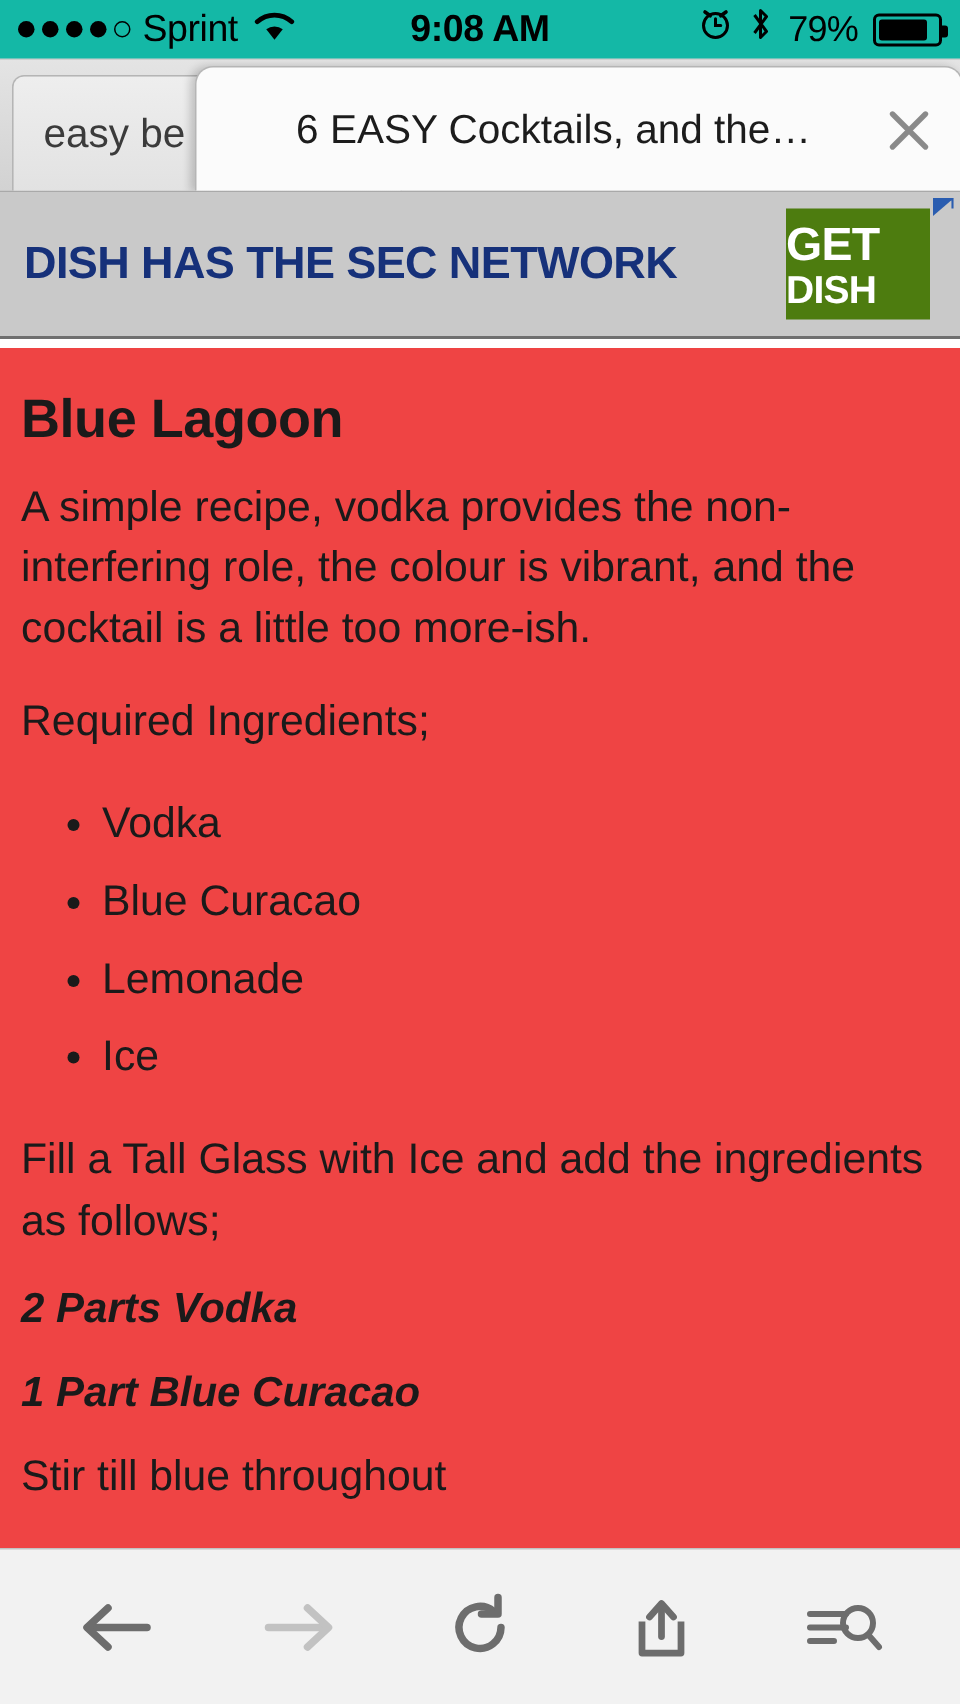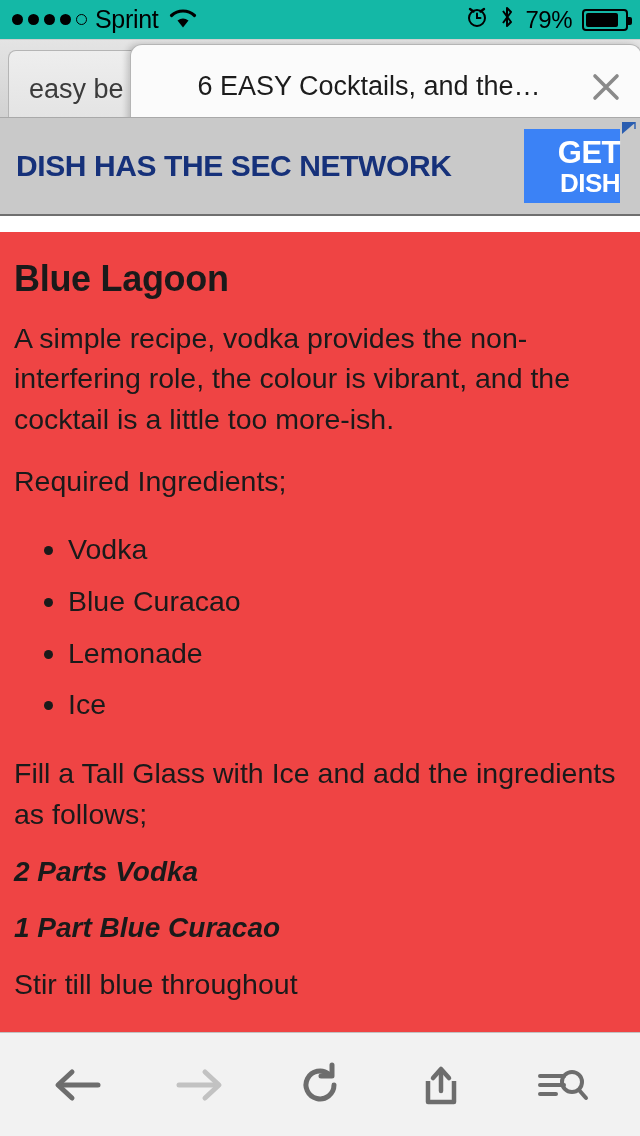--- a/index.html
+++ b/index.html
@@ -65,21 +65,21 @@
   .battery .fill {
     position: absolute;
     left: 2px; top: 2px; bottom: 2px;
     width: 76%;
     background: #000;
     border-radius: 2px;
   }
 
   
   .tab-bar {
-    height: 78px;
+    height: 88px;
     background: linear-gradient(#e4e4e4, #d2d2d2);
     position: relative;
     overflow: hidden;
     border-bottom: 1px solid #a9a9a9;
   }
   .tab-back {
     position: absolute;
     left: 8px; top: 10px;
     width: 260px; height: 78px;
     background: linear-gradient(#eeeeee, #e2e2e2);
@@ -138,25 +138,25 @@
     flex: 1;
     font-size: 30px;
     font-weight: bold;
     color: #16317a;
     letter-spacing: -0.4px;
     padding-left: 10px;
   }
   .ad-logo {
     width: 96px;
     height: 74px;
-    background: #3b82f6;
+    background: #4d7c0f;
     color: #fff;
     display: flex;
     flex-direction: column;
-    align-items: flex-end;
+    align-items: flex-start;
     justify-content: center;
     margin-right: 14px;
     line-height: 1;
   }
   .ad-logo .l1 { font-size: 31px; font-weight: bold; letter-spacing: -0.5px; }
   .ad-logo .l2 { font-size: 26px; font-weight: bold; letter-spacing: -0.5px; margin-top: 2px; }
   .ad-choice {
     position: absolute;
     top: 2px; right: 2px;
     font-size: 11px;
@@ -239,20 +239,21 @@
     <span class="dot"></span>
     <span class="dot empty"></span>
   </div>
   <span class="carrier">Sprint</span>
   <span class="wifi-icon">
     <svg width="30" height="22" viewBox="0 0 30 22">
       <path d="M15 20.5 L9.5 13.5 A9 9 0 0 1 20.5 13.5 Z" fill="#000"></path>
       <path d="M3.5 8.5 A17 17 0 0 1 26.5 8.5" stroke="#000" stroke-width="3.2" fill="none" stroke-linecap="round"></path>
     </svg>
   </span>
+  <div class="status-center">9:08 AM</div>
   <div class="status-right">
     <span>
       <svg width="24" height="24" viewBox="0 0 24 24">
         <circle cx="12" cy="13" r="8" stroke="#000" stroke-width="2" fill="none"></circle>
         <path d="M12 8.5 V13 H15.5" stroke="#000" stroke-width="2" fill="none" stroke-linecap="round"></path>
         <path d="M5 4 L8.5 6.5 M19 4 L15.5 6.5" stroke="#000" stroke-width="2.4" stroke-linecap="round"></path>
       </svg>
     </span>
     <span>
       <svg width="16" height="26" viewBox="0 0 16 26">

